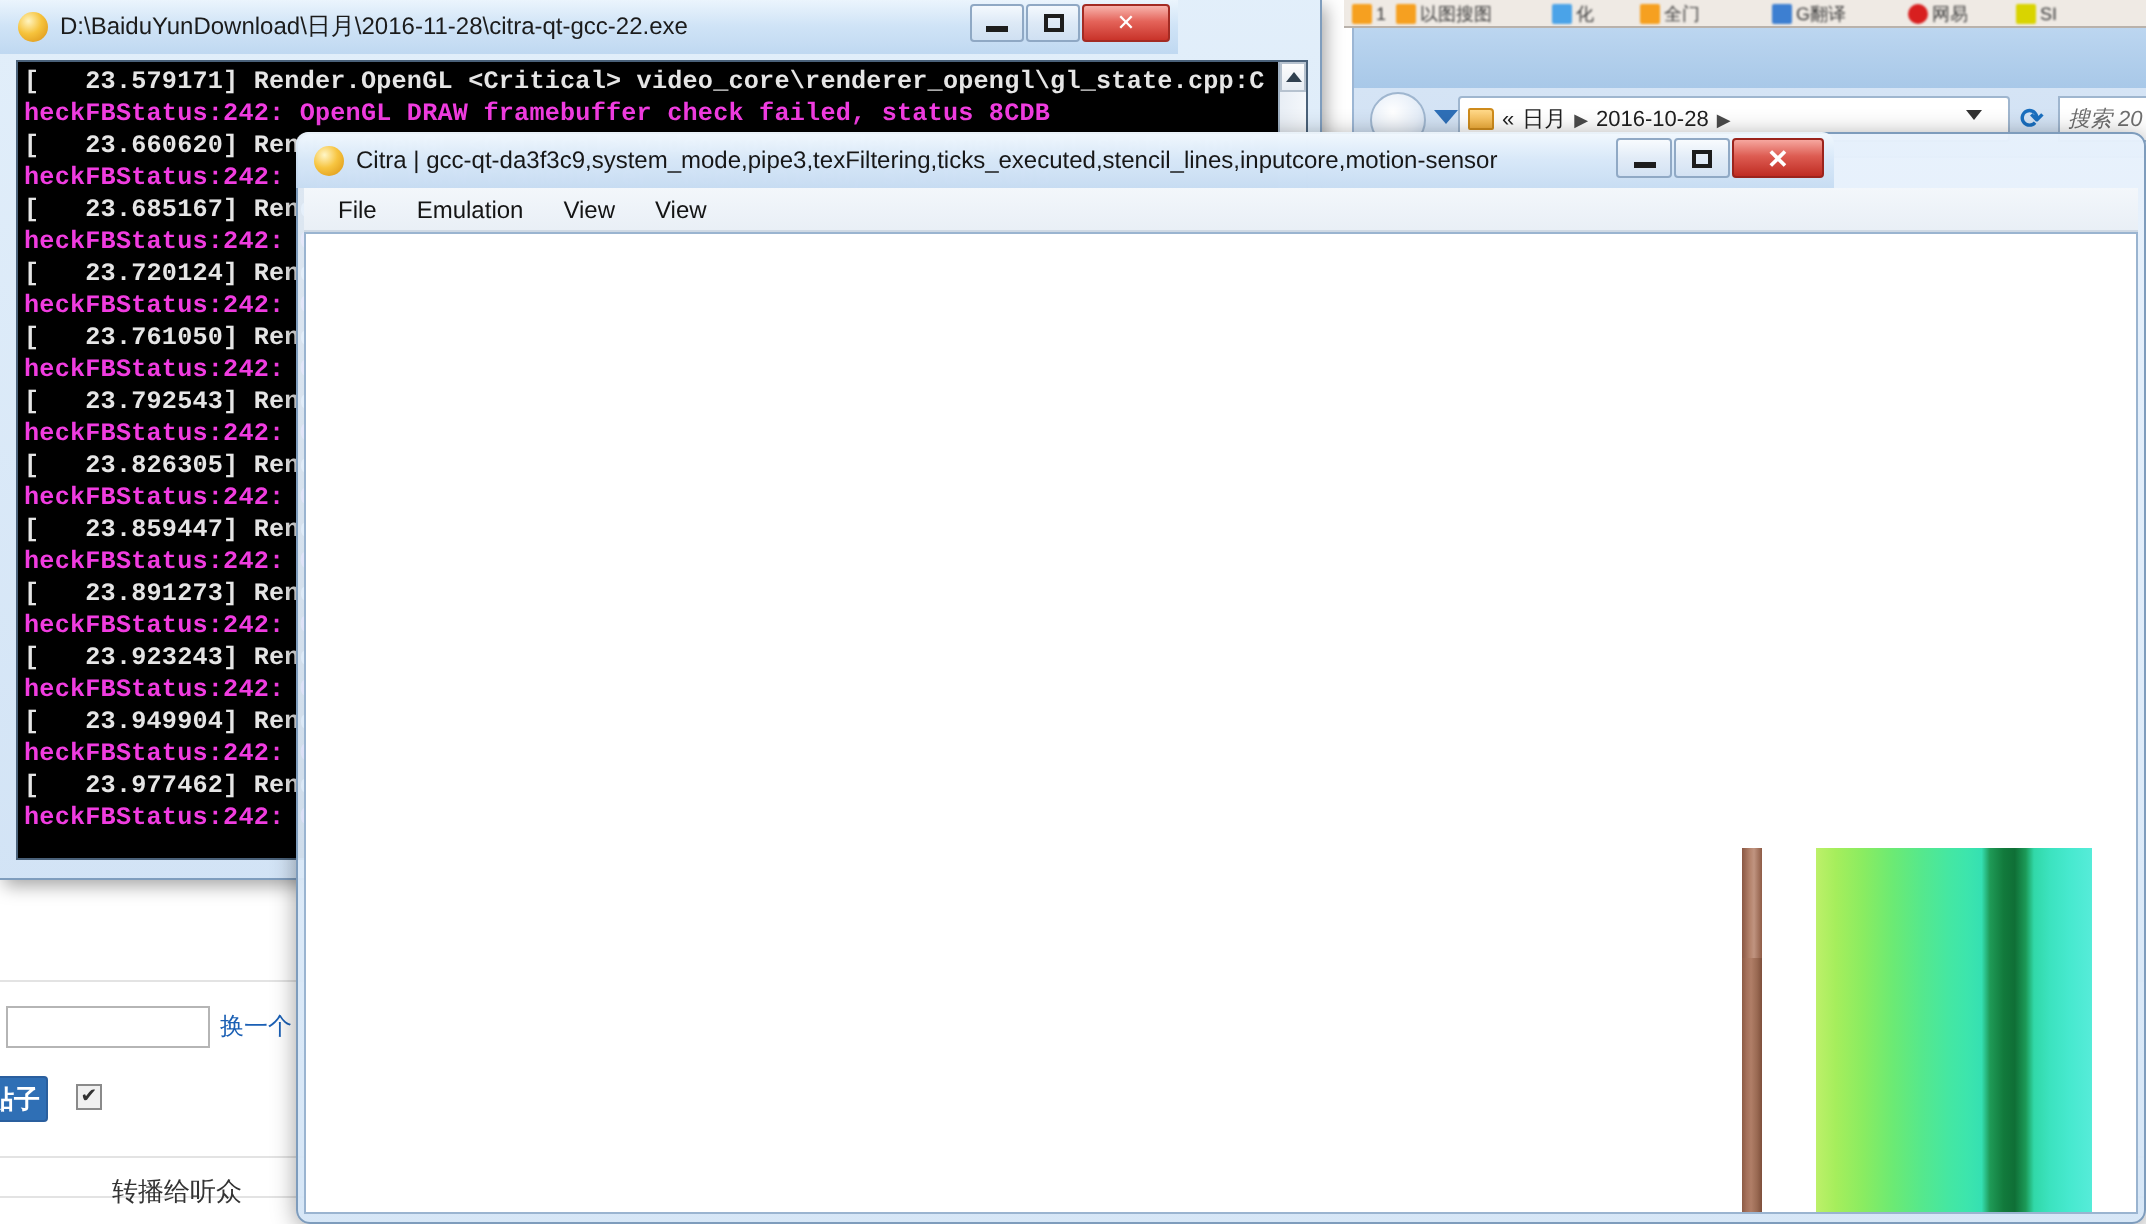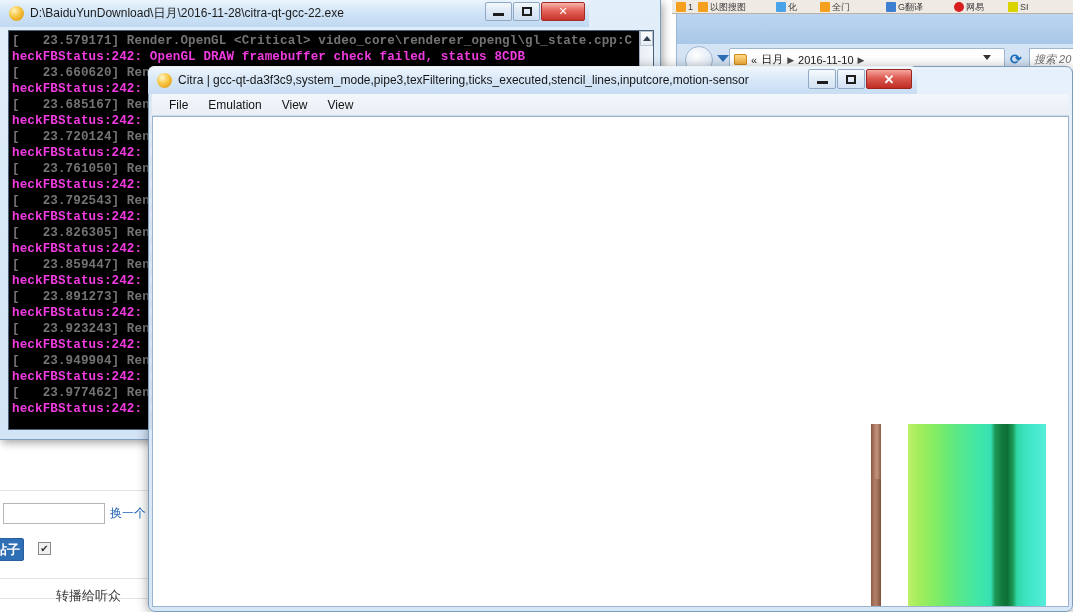--- a/index.html
+++ b/index.html
@@ -157,21 +157,21 @@
     background: #000000; border: 1px solid #4a6179;
     overflow: hidden;
   }
   .cw-text {
     position: absolute; left: 3px; top: 2px; width: 640px;
     font-family: "Liberation Mono", "DejaVu Sans Mono", monospace;
     font-size: 12.6px; font-weight: bold; line-height: 16px;
     letter-spacing: 0.1px;
     white-space: pre; overflow: hidden;
   }
-  .ln-a { color: #737373; }
+  .ln-a { color: #e5e5e5; }
   .ln-b { color: #f03ce0; }
   .cw-scroll {
     position: absolute; right: 0px; top: 0px; width: 14px; height: 398px;
     background: linear-gradient(90deg,#e8eef5 0%, #f4f7fb 100%);
     border-left: 1px solid #9fb0c2;
   }
   .cw-sb-up {
     position: absolute; left: 0; top: 0; width: 13px; height: 15px;
     background: linear-gradient(180deg,#fdfdfd 0%,#e6ecf3 100%);
     border: 1px solid #b6c2cf;
@@ -295,21 +295,21 @@
   <div class="explorer">
     <div class="exp-topband"></div>
     <div class="exp-navrow">
       <div class="exp-back"></div>
       <div class="exp-fwd-chev"></div>
       <div class="exp-crumb">
         <span class="exp-folder-ico"></span>
         <span>«</span>
         <span>日月</span>
         <span class="exp-chev">▶</span>
-        <span>2016-11-10</span>
+        <span>2016-10-28</span>
         <span class="exp-chev">▶</span>
       </div>
       <div class="exp-dd"></div>
       <div class="exp-refresh">⟳</div>
       <div class="exp-search">搜索 20</div>
     </div>
     <div class="exp-body"></div>
   </div>
 
   <div class="console-win">

